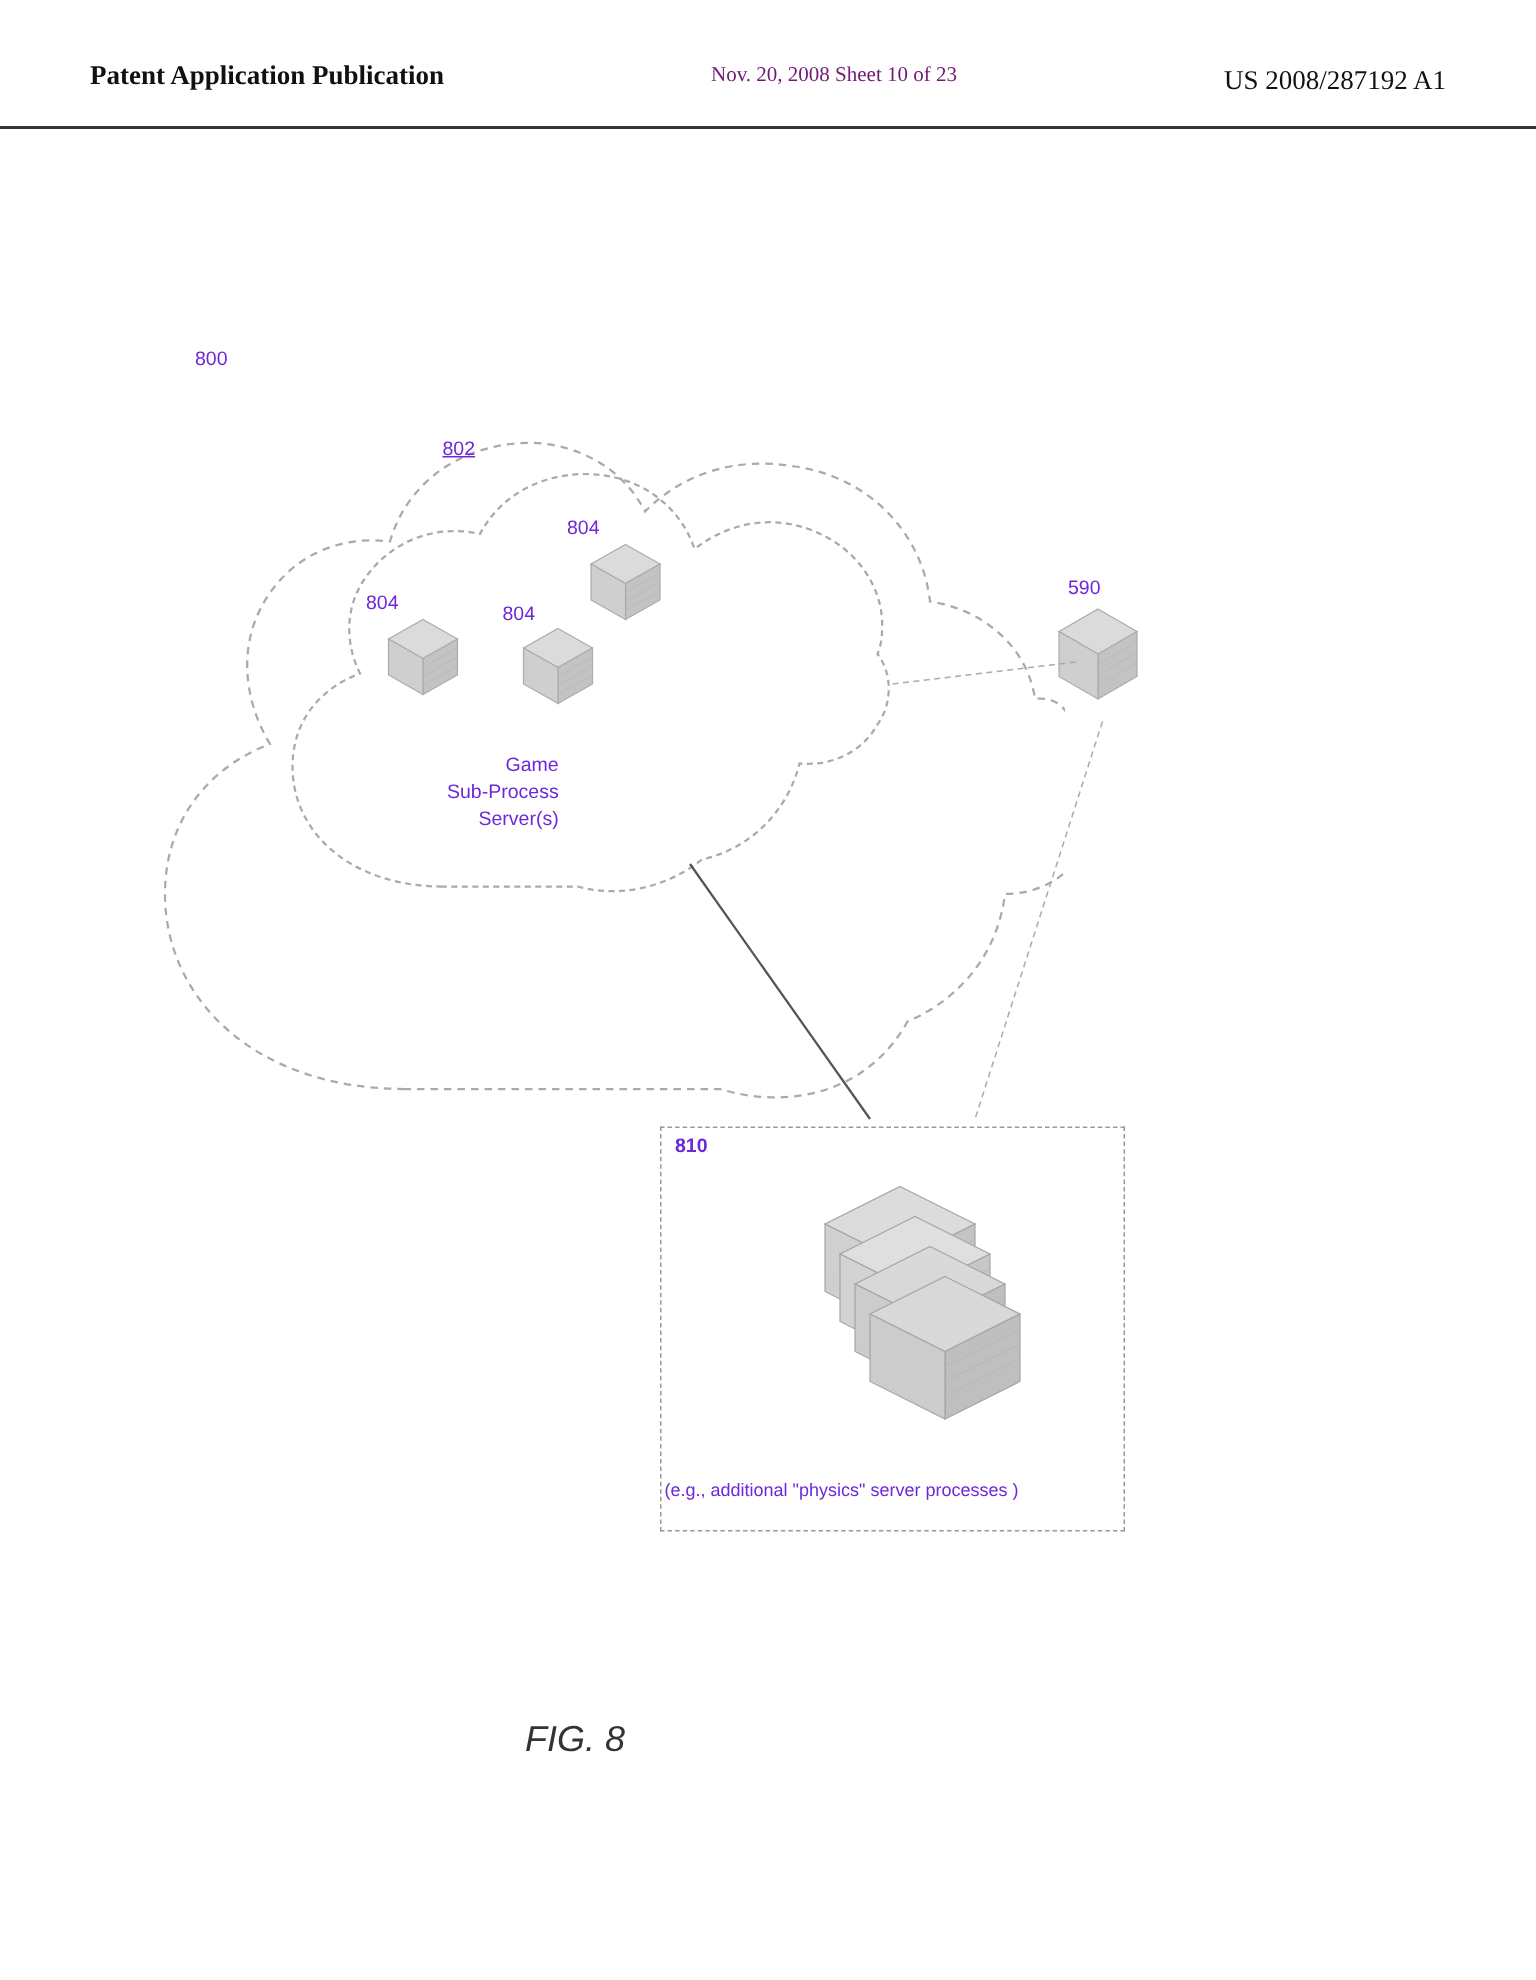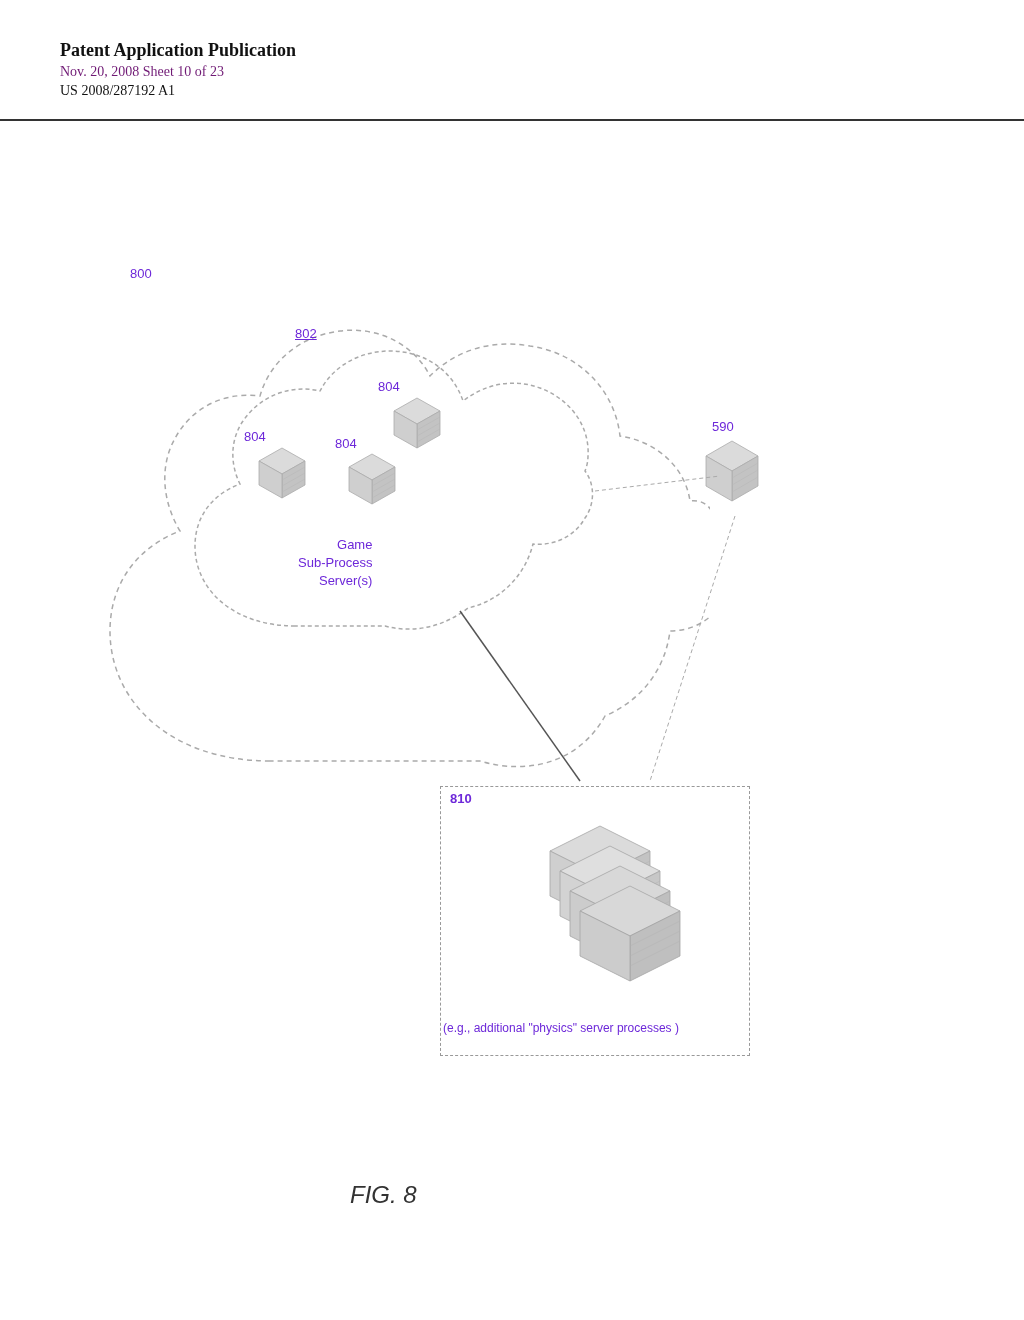--- a/index.html
+++ b/index.html
@@ -12,35 +12,34 @@
       overflow: hidden;
     }
 
     
     .header {
       display: flex;
       justify-content: space-between;
       align-items: flex-start;
       padding: 40px 60px 20px 60px;
       border-bottom: 2px solid #333;
-      flex-direction: column;
     }
     .header-left {
       font-size: 18px;
       font-weight: bold;
       color: #111;
     }
     .header-center {
       font-size: 14px;
       color: #701a75;
       text-align: center;
       padding-top: 3px;
     }
     .header-right {
-      font-size: 14px;
+      font-size: 18px;
       color: #111;
       padding-top: 3px;
     }
 
     
     .diagram-area {
       position: relative;
       width: 100%;
       height: 1180px;
     }

